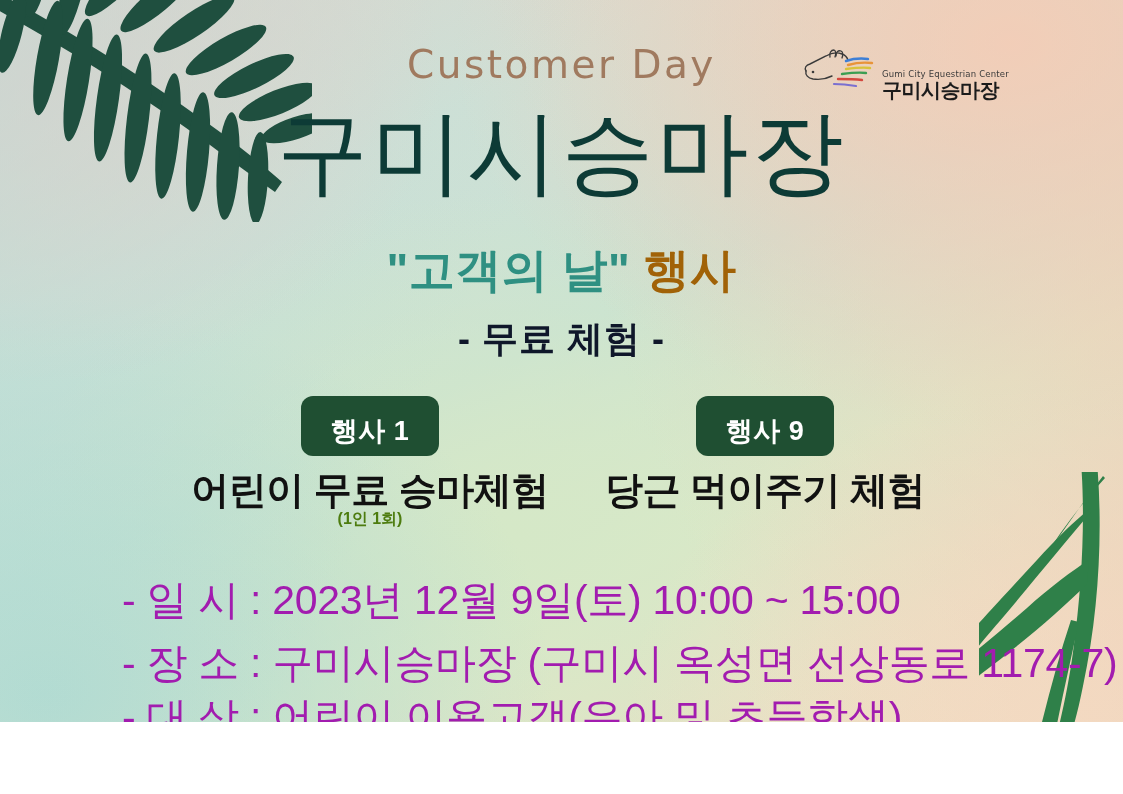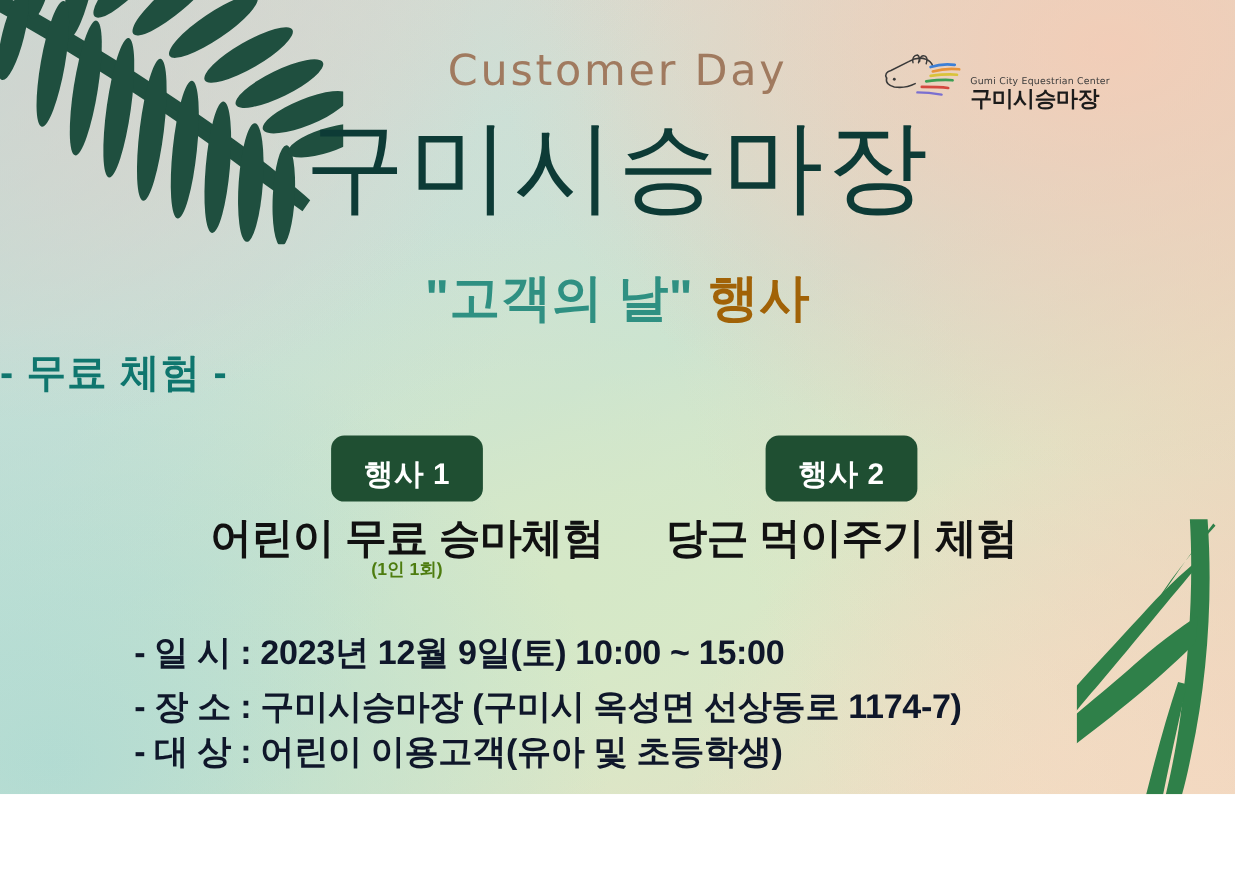--- a/index.html
+++ b/index.html
@@ -129,24 +129,24 @@
     letter-spacing: 0.5px;
   }
   .subtitle .quoted { color: #2f9082; }
   .subtitle .plain  { color: #a16207; }
 
   .tagline {
     position: absolute;
     top: 315px;
     left: 0;
     right: 0;
-    text-align: left;
+    text-align: center;
     font-size: 36px;
     font-weight: 600;
-    color: #0f766e;
+    color: #0f172a;
     letter-spacing: 1px;
   }
 
   
   .events {
     position: absolute;
     top: 396px;
     left: 0;
     right: 0;
     height: 150px;
@@ -186,23 +186,23 @@
   }
 
   
   .details {
     position: absolute;
     left: 122px;
     top: 573px;
     width: 900px;
   }
   .detail-line {
-    font-size: 31px;
-    font-weight: 700;
-    color: #0f172a;
+    font-size: 41px;
+    font-weight: 400;
+    color: #a21caf;
     letter-spacing: -0.3px;
     line-height: 1.33;
     white-space: nowrap;
   }
   .detail-sub {
     font-size: 27px;
     font-weight: 600;
     color: #1a9fe0;
     letter-spacing: -0.3px;
     line-height: 1.28;
@@ -284,21 +284,21 @@
 
   <div class="tagline">- 무료 체험 -</div>
 
   <div class="events">
     <div class="event event-1">
       <span class="badge">행사 1</span>
       <div class="event-name">어린이 무료 승마체험</div>
       <div class="event-note">(1인 1회)</div>
     </div>
     <div class="event event-2">
-      <span class="badge">행사 2</span>
+      <span class="badge">행사 9</span>
       <div class="event-name">당근 먹이주기 체험</div>
     </div>
   </div>
 
   <div class="details">
     <div class="detail-line">- 일 시 : 2023년 12월 9일(토) 10:00 ~ 15:00</div>
     <div class="detail-gap"></div>
     <div class="detail-line">- 장 소 : 구미시승마장 (구미시 옥성면 선상동로 1174-7)</div>
     <div class="detail-line">- 대 상 : 어린이 이용고객(유아 및 초등학생)</div>
   </div>

